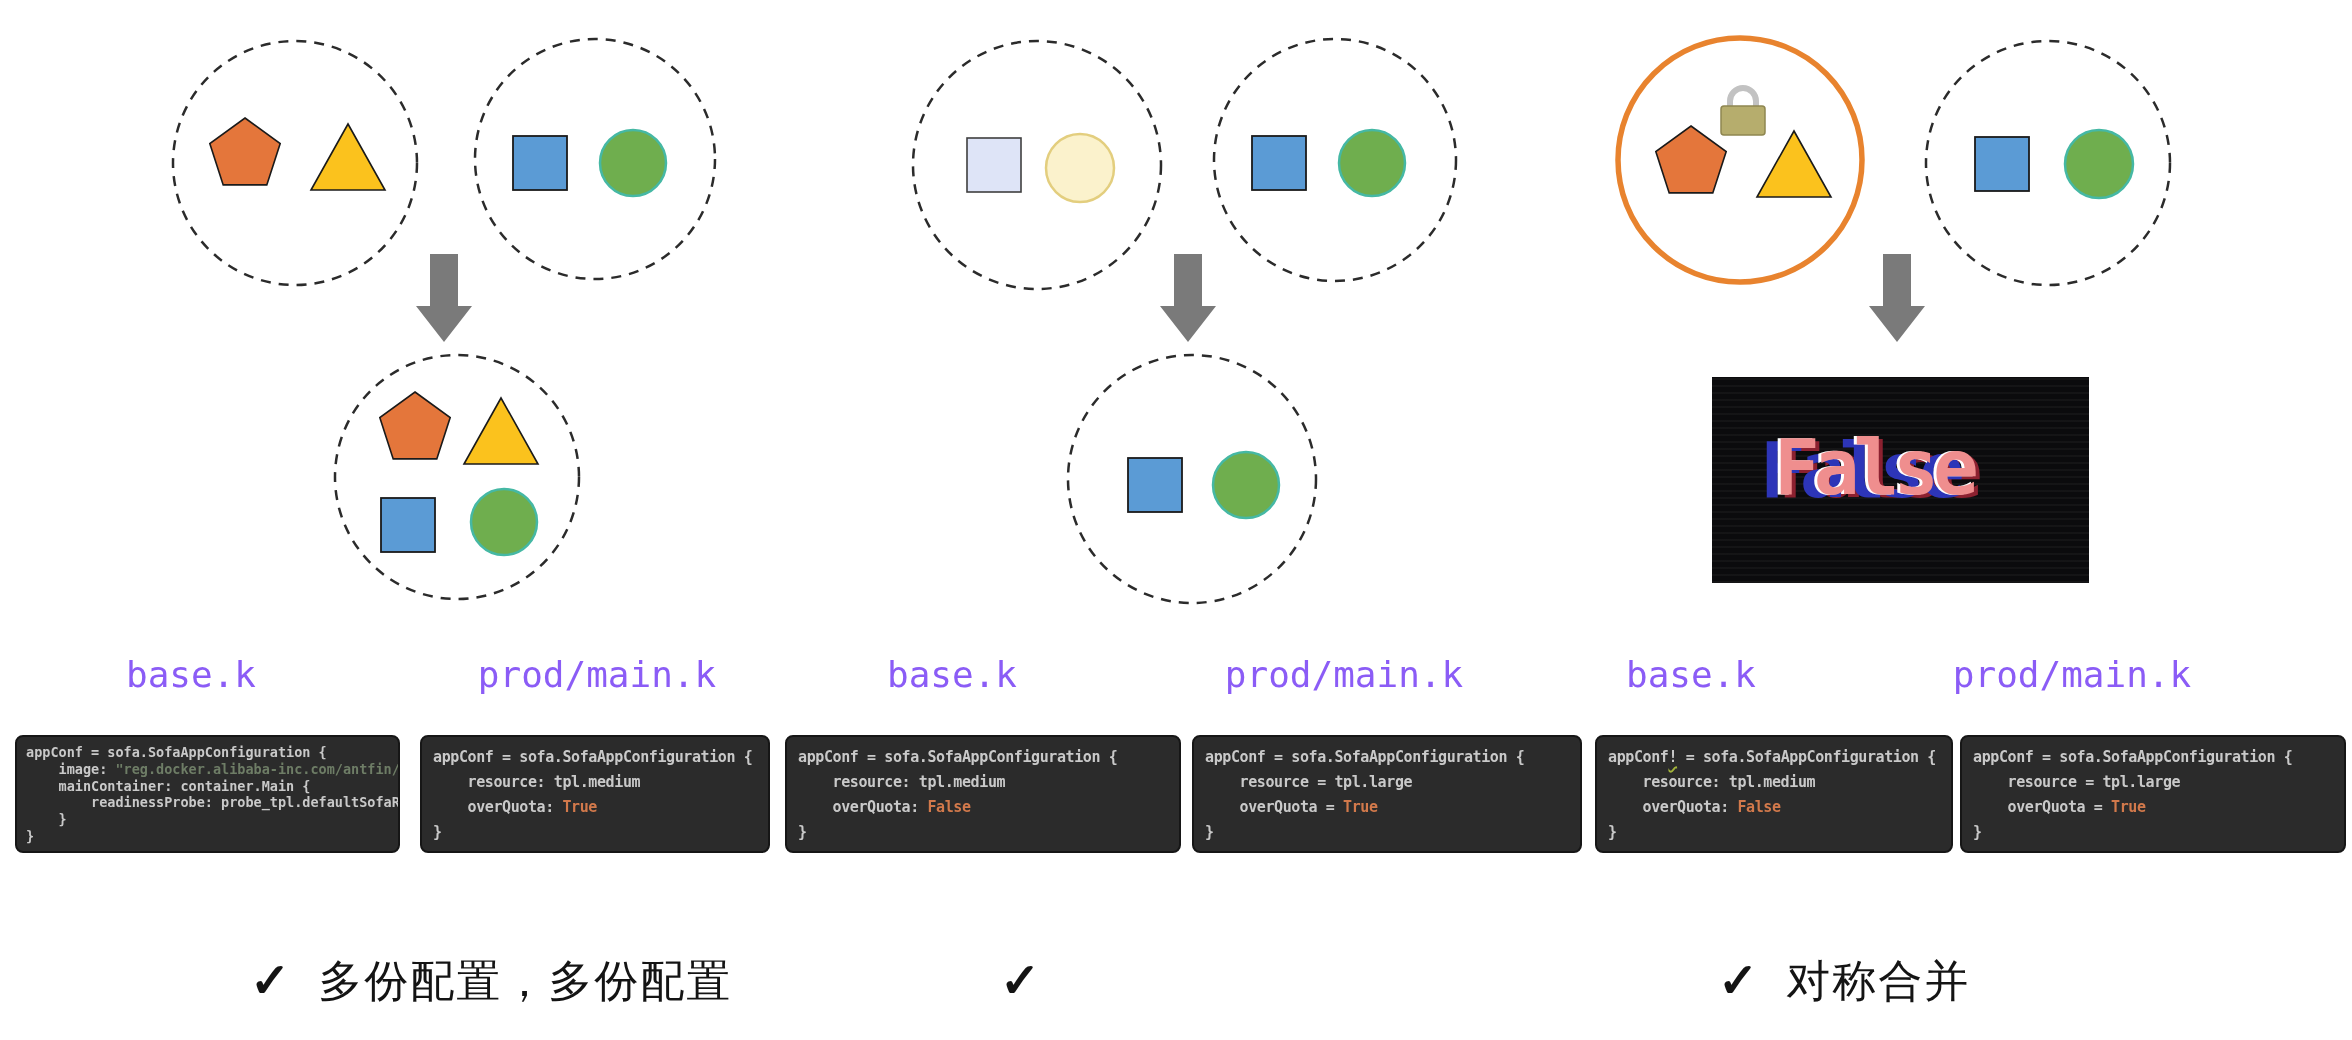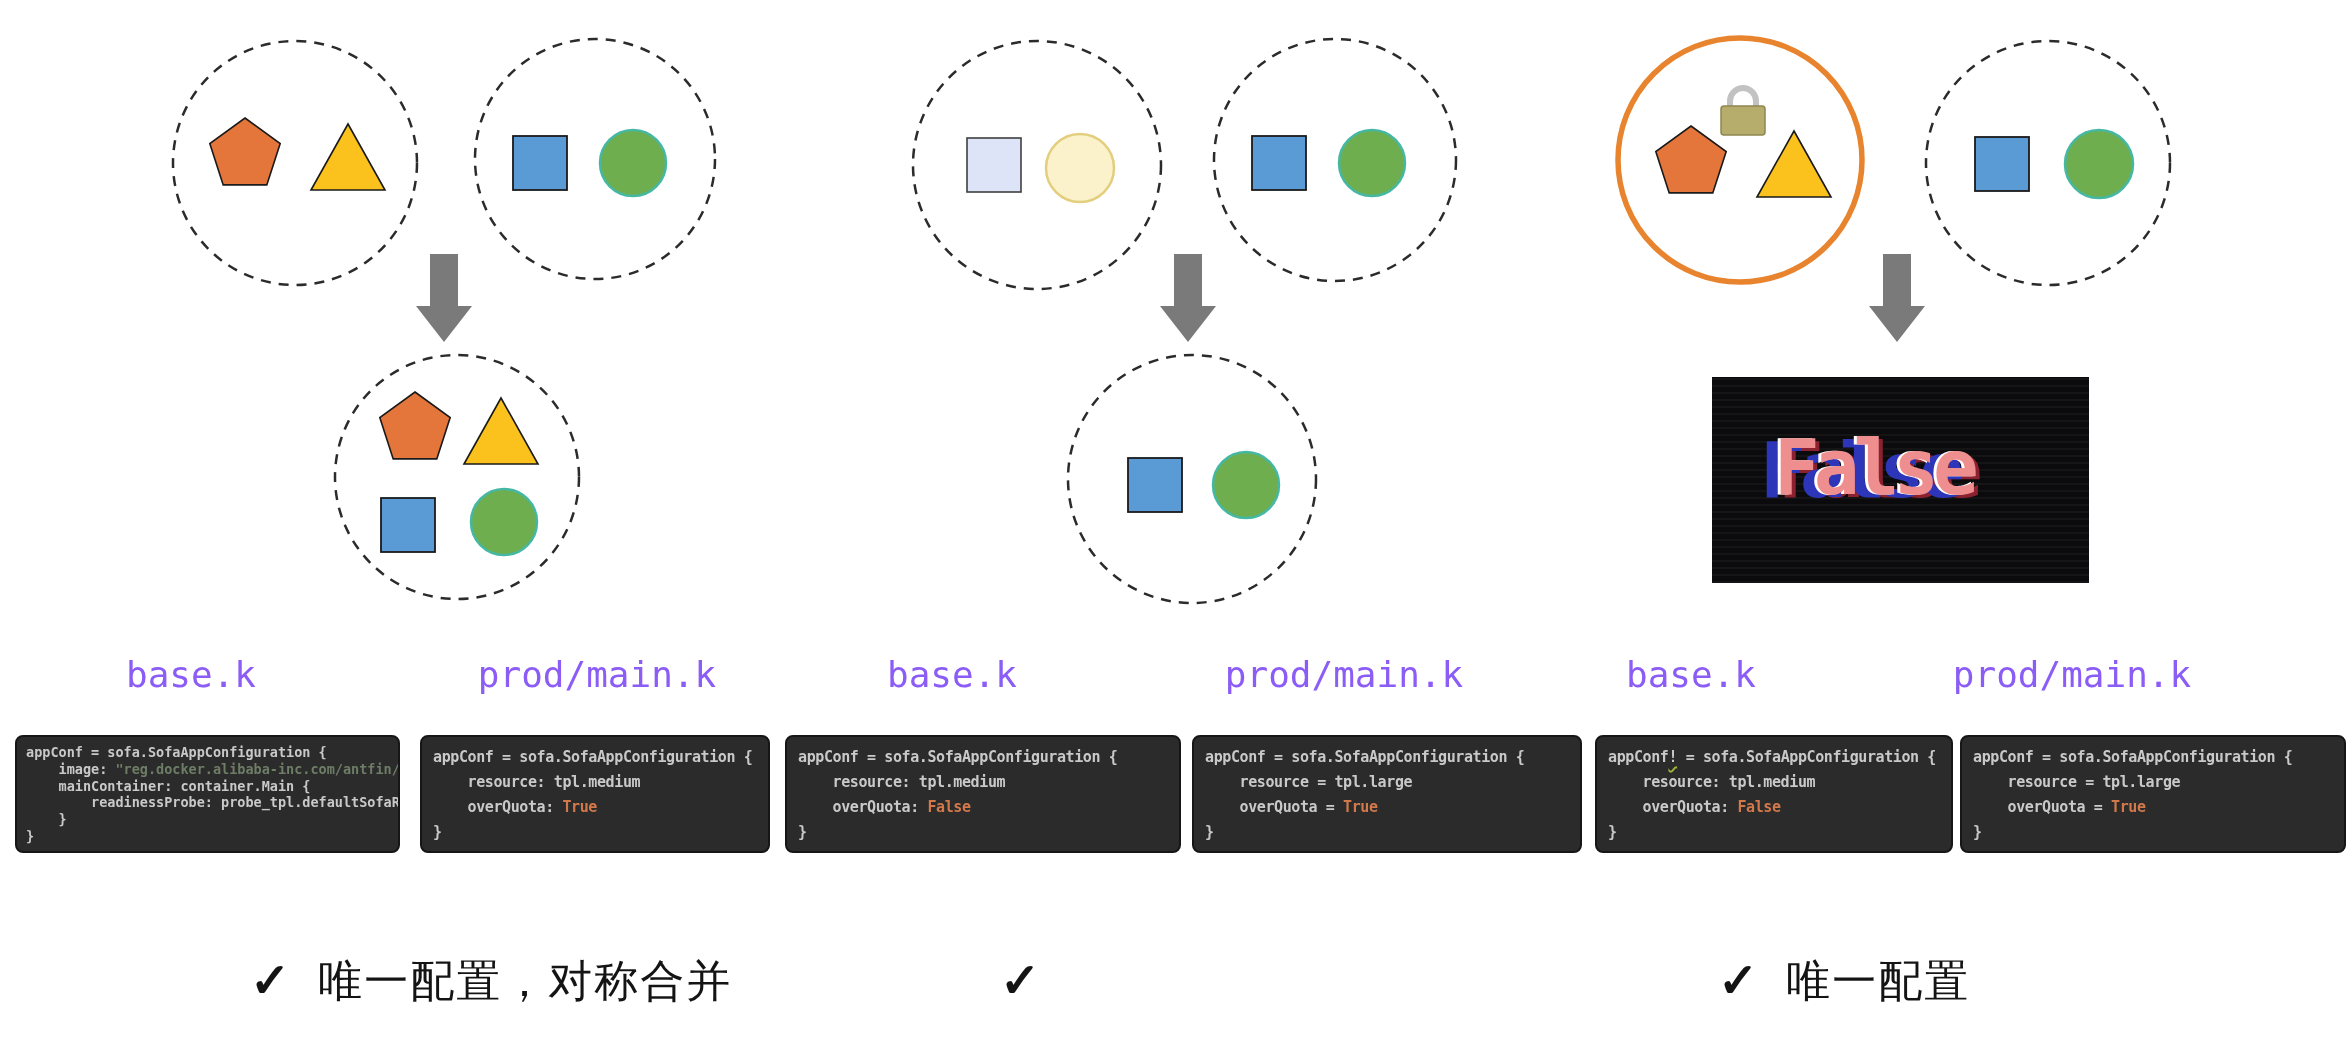--- a/index.html
+++ b/index.html
@@ -121,23 +121,23 @@
 
   <div class="code code-sm" style="left:15px;width:385px"><div class="cl"><span class="plain">appConf = sofa.SofaAppConfiguration {</span></div><div class="cl"><span class="plain">    image: </span><span class="string">"reg.docker.alibaba-inc.com/antfin/opsfre</span></div><div class="cl"><span class="plain">    mainContainer: container.Main {</span></div><div class="cl"><span class="plain">        readinessProbe: probe_tpl.defaultSofaReadines</span></div><div class="cl"><span class="plain">    }</span></div><div class="cl"><span class="plain">}</span></div></div>
   <div class="code code-lg" style="left:420px;width:350px"><div class="cl"><span class="plain">appConf = sofa.SofaAppConfiguration {</span></div><div class="cl"><span class="plain">    resource: tpl.medium</span></div><div class="cl"><span class="plain">    overQuota: </span><span class="accent">True</span></div><div class="cl"><span class="plain">}</span></div></div>
   <div class="code code-lg" style="left:785px;width:396px"><div class="cl"><span class="plain">appConf = sofa.SofaAppConfiguration {</span></div><div class="cl"><span class="plain">    resource: tpl.medium</span></div><div class="cl"><span class="plain">    overQuota: </span><span class="accent">False</span></div><div class="cl"><span class="plain">}</span></div></div>
   <div class="code code-lg" style="left:1192px;width:390px"><div class="cl"><span class="plain">appConf = sofa.SofaAppConfiguration {</span></div><div class="cl"><span class="plain">    resource = tpl.large</span></div><div class="cl"><span class="plain">    overQuota = </span><span class="accent">True</span></div><div class="cl"><span class="plain">}</span></div></div>
   <div class="code code-lg" style="left:1595px;width:358px"><div class="cl"><span class="plain">appConf</span><span class="bang">!</span><span class="plain"> = sofa.SofaAppConfiguration {</span></div><div class="cl"><span class="plain">    resource: tpl.medium</span></div><div class="cl"><span class="plain">    overQuota: </span><span class="accent">False</span></div><div class="cl"><span class="plain">}</span></div></div>
   <div class="code code-lg" style="left:1960px;width:386px"><div class="cl"><span class="plain">appConf = sofa.SofaAppConfiguration {</span></div><div class="cl"><span class="plain">    resource = tpl.large</span></div><div class="cl"><span class="plain">    overQuota = </span><span class="accent">True</span></div><div class="cl"><span class="plain">}</span></div></div>
 
   <div class="caption" style="left:250px">
     <span class="check">✓</span>
-    <span class="cap-text">唯一配置，对称合并</span>
+    <span class="cap-text">多份配置，多份配置</span>
   </div>
   <div class="caption" style="left:1000px">
     <span class="check">✓</span>
   </div>
   <div class="caption" style="left:1718px">
     <span class="check">✓</span>
-    <span class="cap-text">唯一配置</span>
+    <span class="cap-text">对称合并</span>
   </div>
 
 </div>
 
 </body></html>

